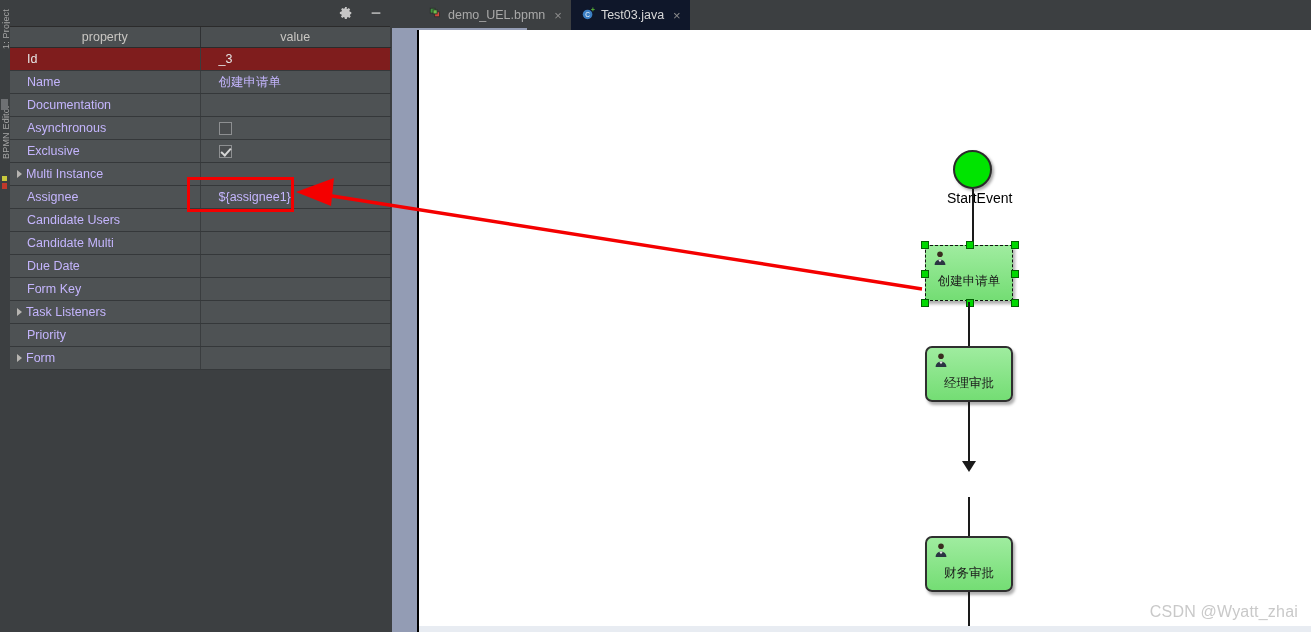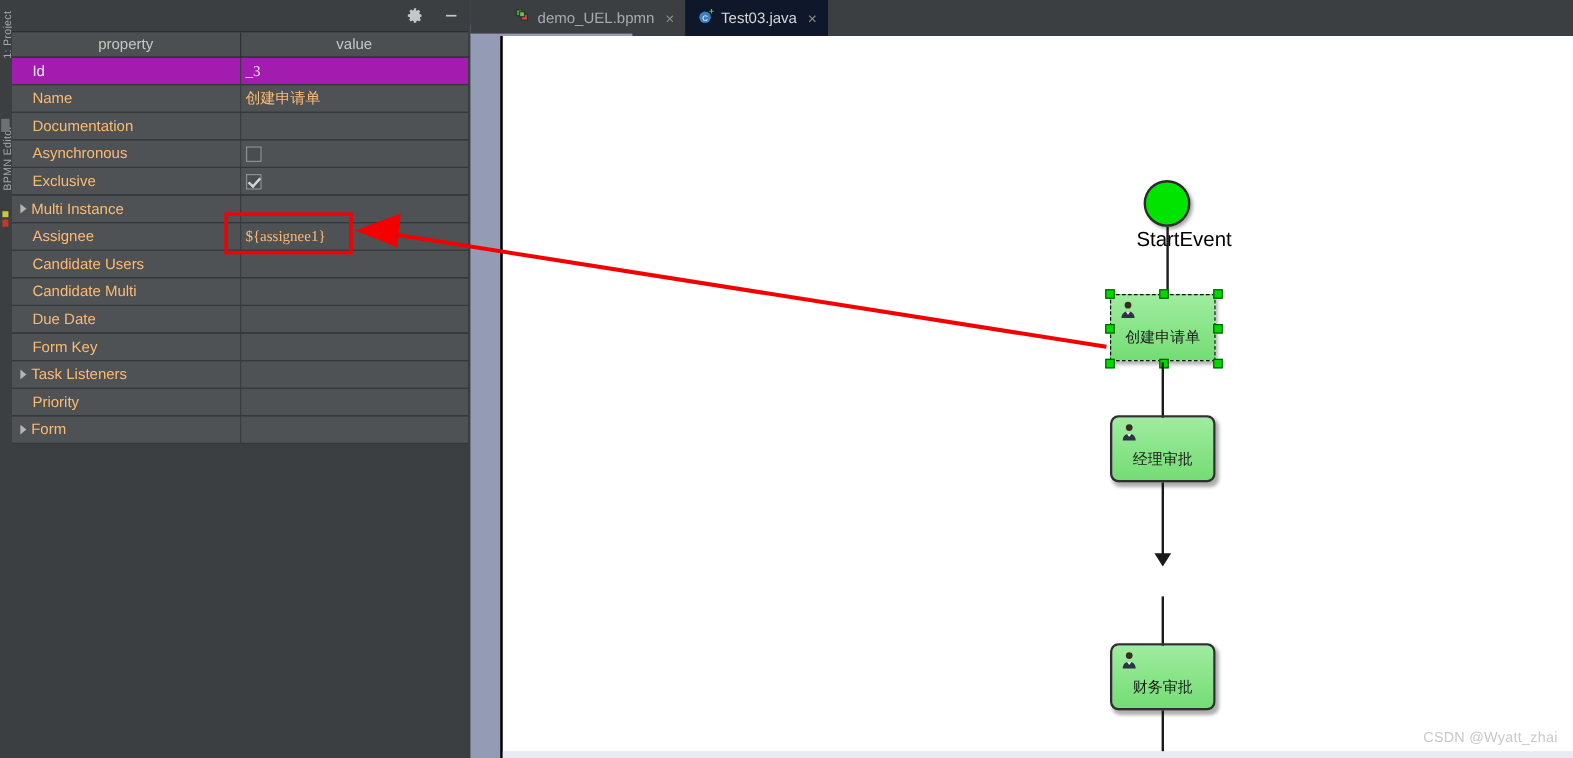--- a/index.html
+++ b/index.html
@@ -46,27 +46,27 @@
   }
   table.props col.c1{width:190px;}
   table.props col.c2{width:190px;}
   table.props th{
     background:#4b4f51;color:#c8c6c2;font-weight:normal;font-size:12.5px;
     height:20px;line-height:20px;padding:0;text-align:center;
     border-right:1px solid #2f3133;border-bottom:1px solid #2b2b2b;
   }
   table.props th:last-child{border-right:none;}
   table.props td{
-    height:22px;padding:0 0 0 8px;color:#fdba74;
+    height:22px;padding:0 0 0 8px;color:#c4b5fd;
     background:#4e5254;
     border-right:1px solid #3a3d3f;border-bottom:1px solid #35383a;
     white-space:nowrap;overflow:hidden;text-overflow:ellipsis;
   }
-  table.props td.val{padding-left:4px;font-family:Liberation Serif, serif;}
-  table.props tr.selected td{background:#a21caf;color:#e6e6e6;}
+  table.props td.val{padding-left:18px;}
+  table.props tr.selected td{background:#7f1d1d;color:#e6e6e6;}
   .expander{
     display:inline-block;width:0;height:0;vertical-align:middle;
     border-left:5px solid #b7b5b2;border-top:4px solid transparent;border-bottom:4px solid transparent;
     margin-right:4px;margin-left:-1px;position:relative;top:-1px;
   }
   .pad-noexp{display:inline-block;width:9px;}
   .chk{
     display:inline-block;width:13px;height:13px;box-sizing:border-box;
     background:#4a4d4f;border:1px solid #8d8f91;vertical-align:middle;position:relative;top:0px;
   }
@@ -107,21 +107,21 @@
   }
   .canvas-inner{position:absolute;left:0;top:0;width:892px;height:602px;}
 
   
   .start-event{
     position:absolute;width:39px;height:39px;border-radius:50%;
     background:#00e400;border:2px solid #2b2b2b;box-sizing:border-box;
     box-shadow:2px 2px 3px rgba(0,0,0,.35);
   }
   .start-label{
-    position:absolute;font-size:17px;color:#000;white-space:nowrap;font-family:"Liberation Sans",sans-serif;
+    position:absolute;font-size:14px;color:#000;white-space:nowrap;font-family:"Liberation Sans",sans-serif;
   }
   .task{
     position:absolute;width:88px;height:56px;box-sizing:border-box;
     border:2px solid #2f2f2f;border-radius:7px;
     background:linear-gradient(180deg,#9fec9f 0%,#74dd74 100%);
     box-shadow:2px 3px 3px rgba(0,0,0,.32);
   }
   .task .tlabel{
     position:absolute;left:0;right:0;top:27px;text-align:center;
     font-size:12.5px;color:#1b1b1b;font-family:"Liberation Sans","DejaVu Sans",sans-serif;
@@ -138,21 +138,21 @@
   }
 
   
   .red-box{
     position:absolute;border:3px solid #f40000;box-sizing:border-box;
   }
   .annot-svg{position:absolute;left:0;top:0;width:1311px;height:632px;pointer-events:none;}
 
   
   .watermark{
-    position:absolute;right:13px;bottom:11px;color:#c9c9c9;font-size:12px;
+    position:absolute;right:13px;bottom:11px;color:#c9c9c9;font-size:16px;
     font-family:"Liberation Sans",sans-serif;letter-spacing:.2px;
   }
   .canvas-bottom-strip{position:absolute;left:419px;top:626px;width:892px;height:6px;background:#e8ecf2;}
 </style>
 </head>
 <body>
 
 <div id="app">
 
   <div class="left-strip">

